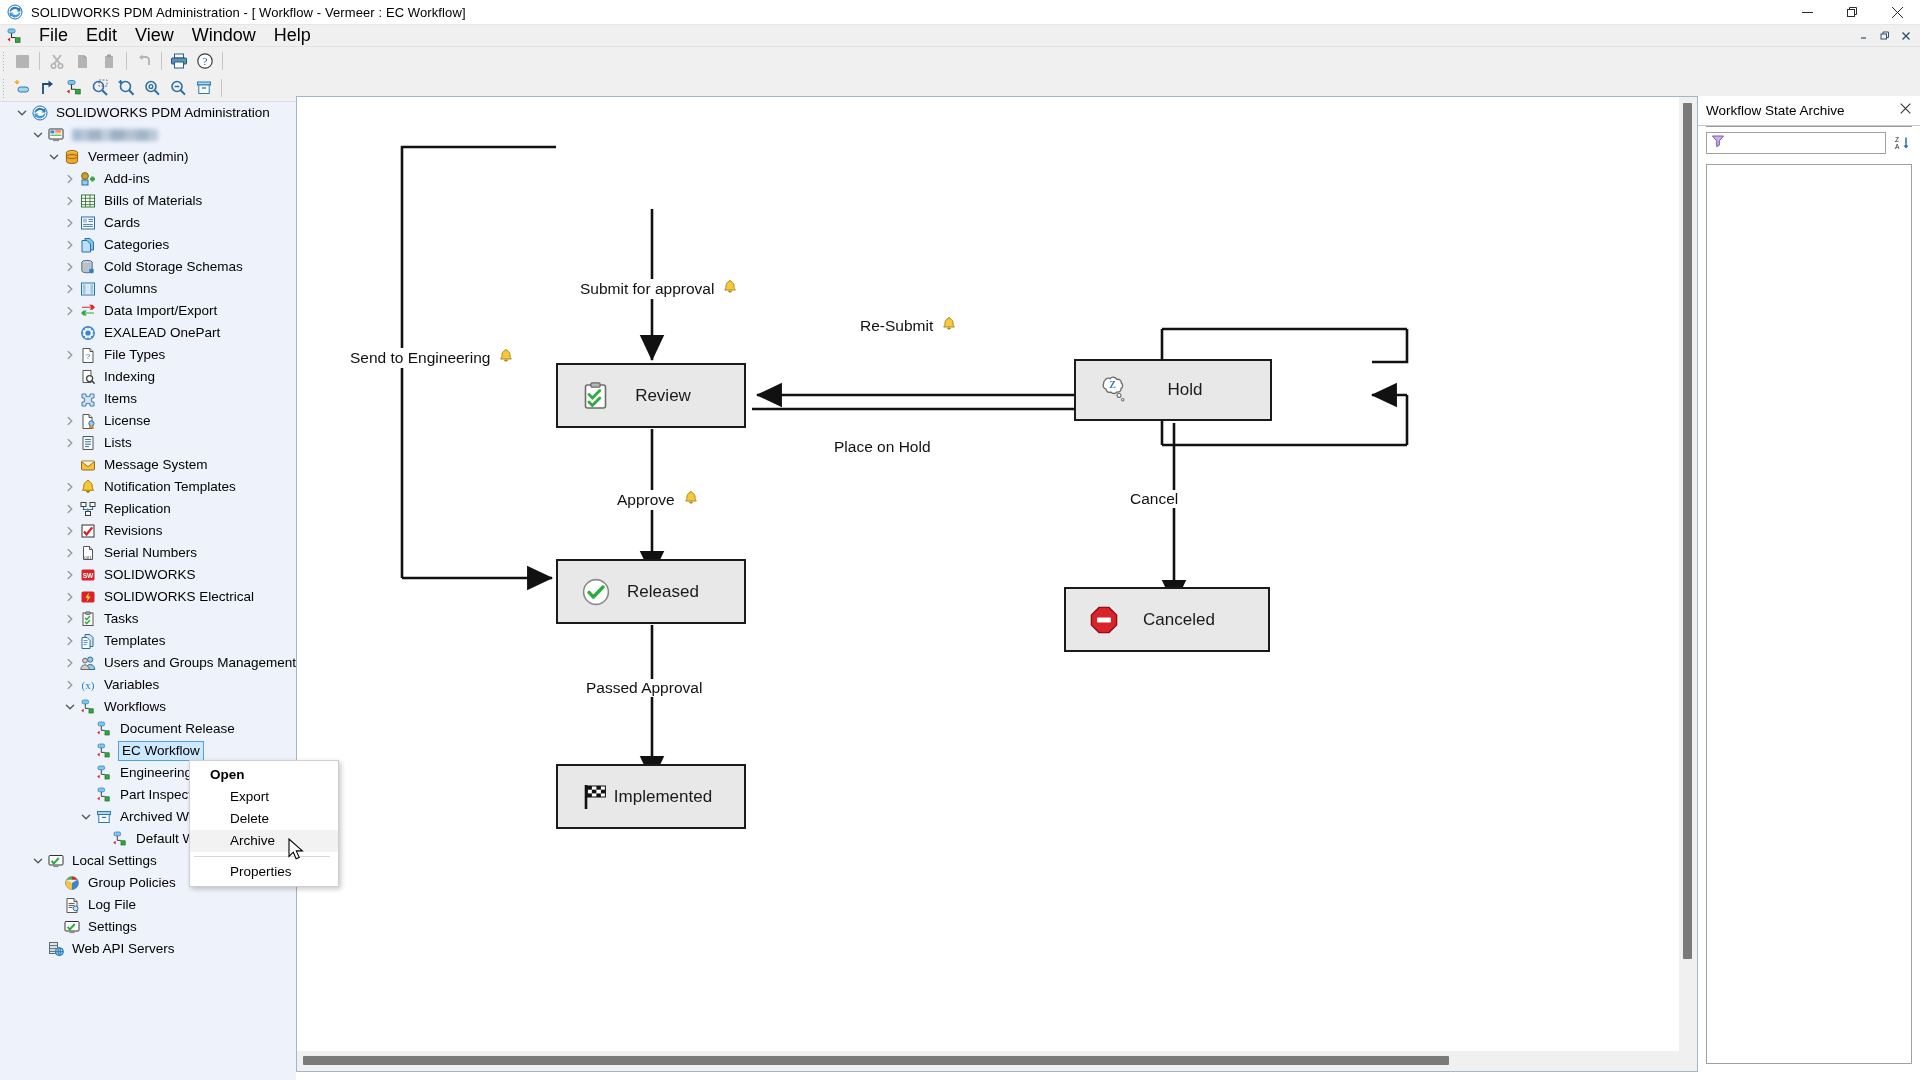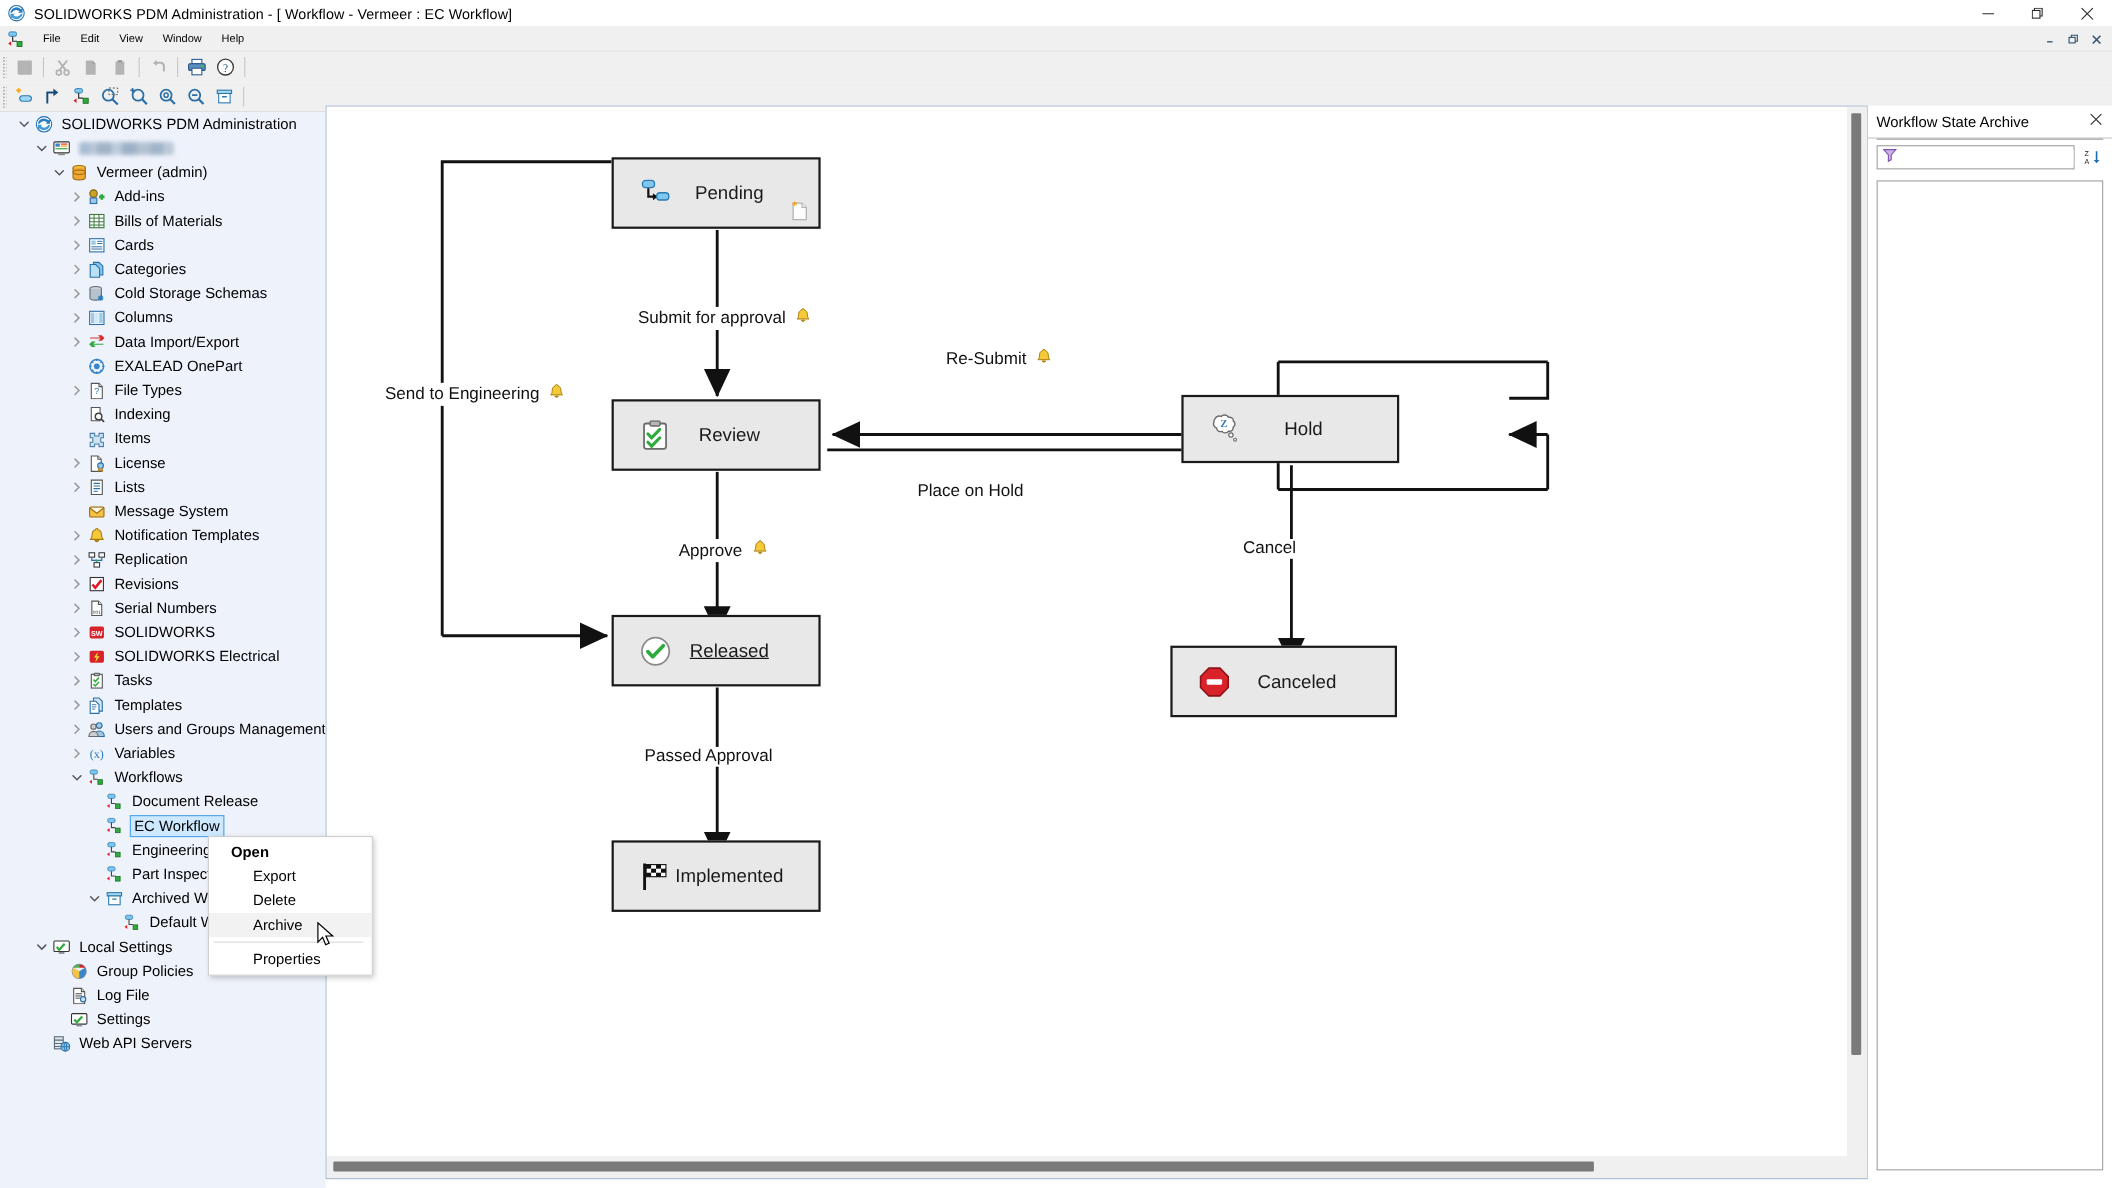--- a/index.html
+++ b/index.html
@@ -31,21 +31,21 @@
 
   
   #menubar {
     position: absolute; top: 25px; left: 0; width: 1920px; height: 22px;
     background: #f0f0f0;
     display: flex; align-items: center;
     border-bottom: 1px solid #e2e2e2;
   }
   #menubar .mdi-ico { margin-left: 6px; margin-right: 8px; display: flex; }
   #menubar .mi {
-    font-size: 10px; color: #000; padding: 2px 9px; cursor: default;
+    font-size: 18px; color: #000; padding: 2px 9px; cursor: default;
   }
   .mdicaps { position: absolute; right: 4px; top: 2px; display: flex; gap: 1px; }
   .mdicaps div {
     width: 20px; height: 18px; display: flex; align-items: center; justify-content: center;
     font-size: 11px; color: #30506e; border: 1px solid transparent;
   }
 
   
   #toolbar1 {
     position: absolute; top: 47px; left: 0; width: 1920px; height: 28px;
@@ -1011,36 +1011,20 @@
 
           <path d="M455,312 H865"></path>
           <path d="M865,312 V348"></path>
           <path d="M865,348 H1110"></path>
           <path d="M1110,348 V298"></path>
           <path d="M1110,298 H1075" marker-end="url(#arr)"></path>
 
           <path d="M877,326 V508" marker-end="url(#arr)"></path>
         </g>
       </svg>
-    <div class="wfnode" style="left: 259px; top: 46px; width: 190px; height: 65px;">
-          <span class="nico">
-            <svg width="28" height="26" viewBox="0 0 28 26">
-        <rect x="2" y="1" width="11" height="6.6" rx="3" fill="#7ec8ef" stroke="#2a7ab0" stroke-width="1.2"></rect>
-        <path d="M7.4 8.2v7.6h6.8" stroke="#111" stroke-width="2" fill="none"></path>
-        <path d="M11.6 12.6l4.2 3.2-4.2 3.2z" fill="#111"></path>
-        <rect x="15" y="12.2" width="11" height="6.6" rx="3" fill="#7ec8ef" stroke="#2a7ab0" stroke-width="1.2"></rect>
-      </svg>
-          </span>
-          <span class="nlabel">Pending</span>
-          <span class="corner"><svg width="18" height="20" viewBox="0 0 18 20">
-        <path d="M3 3.6h8l4 4v11H3z" fill="#fdfdfd" stroke="#b4b4b4" stroke-width="1.2"></path>
-        <path d="M11 3.6v4h4" fill="#ececec" stroke="#b4b4b4" stroke-width="1"></path>
-        <path d="M4.2 1.4l.9 2 2-.9-1.4 1.7 1.4 1.7-2-.9-.9 2-.6-2.1-2.1.3 1.6-1-1.6-1 2.1.3z" fill="#f0a21a"></path>
-      </svg></span>
-        </div>
         <div class="wfnode" style="left: 259px; top: 266px; width: 190px; height: 65px;">
           <span class="nico">
             <svg width="26" height="28" viewBox="0 0 26 28">
         <rect x="2.5" y="3" width="20" height="23" rx="2" fill="#fff" stroke="#6b6b6b" stroke-width="1.6"></rect>
         <rect x="8" y="0.8" width="9" height="4.4" rx="1" fill="#b7b7b7" stroke="#6b6b6b" stroke-width="1.3"></rect>
         <path d="M6 12.4l3.4 3.6 7.4-7.6" stroke="#2faa3c" stroke-width="2.8" fill="none" stroke-linecap="round"></path>
         <path d="M6 20l3.4 3.6 7.4-7.6" stroke="#2faa3c" stroke-width="2.8" fill="none" stroke-linecap="round"></path>
       </svg>
           </span>
           <span class="nlabel">Review</span>
@@ -1049,21 +1033,21 @@
           <span class="nico">
             <svg width="30" height="28" viewBox="0 0 30 28">
         <path d="M5 4c1-2.4 4-3.3 6-2.2C12.4-.4 16.6-.2 18 2.6c2.6-.6 5 1.2 4.8 3.8 2 1.4 2 4.6-.2 5.8.4 2.6-2 4.6-4.4 3.9-1.4 2.2-5 2.2-6.5.2-2.4.9-5.2-.7-5.3-3.3C3.6 12.2 2.6 9 4 7 3.6 5.9 4 4.7 5 4z" fill="#fff" stroke="#6b6b6b" stroke-width="1.4"></path>
         <text x="13.4" y="11.6" font-size="10.5" text-anchor="middle" fill="#3a7cb8" font-family="Liberation Serif, serif" font-weight="bold">Z</text>
         <circle cx="20.4" cy="19.8" r="2.1" fill="#fff" stroke="#6b6b6b" stroke-width="1.2"></circle>
         <circle cx="24.4" cy="24.4" r="1.4" fill="#fff" stroke="#6b6b6b" stroke-width="1.1"></circle>
       </svg>
           </span>
           <span class="nlabel">Hold</span>
         </div>
-        <div class="wfnode" style="left: 259px; top: 462px; width: 190px; height: 65px; text-decoration: underline;">
+        <div class="wfnode" style="left: 259px; top: 462px; width: 190px; height: 65px;">
           <span class="nico">
             <svg width="28" height="28" viewBox="0 0 28 28">
         <circle cx="14" cy="14" r="12.4" fill="#fff" stroke="#8b8b8b" stroke-width="1.6"></circle>
         <path d="M7 14.4l4.4 4.6 9.6-10" stroke="#2faa3c" stroke-width="3.4" fill="none" stroke-linecap="round" stroke-linejoin="round"></path>
       </svg>
           </span>
           <span class="nlabel">Released</span>
         </div>
         <div class="wfnode" style="left: 259px; top: 667px; width: 190px; height: 65px;">
           <span class="nico">

